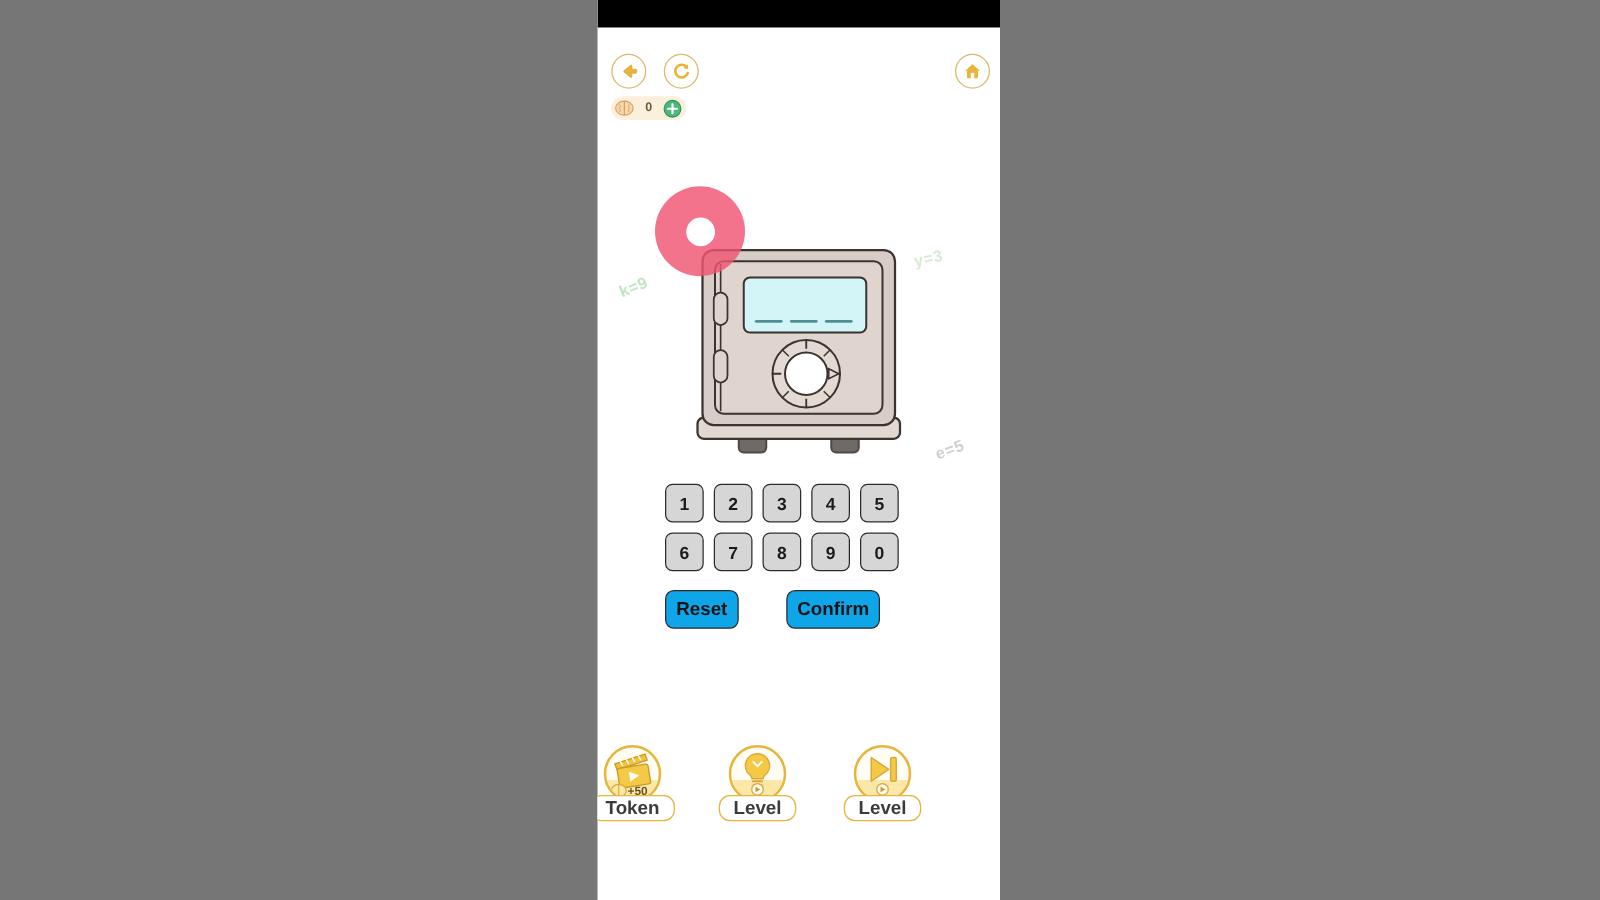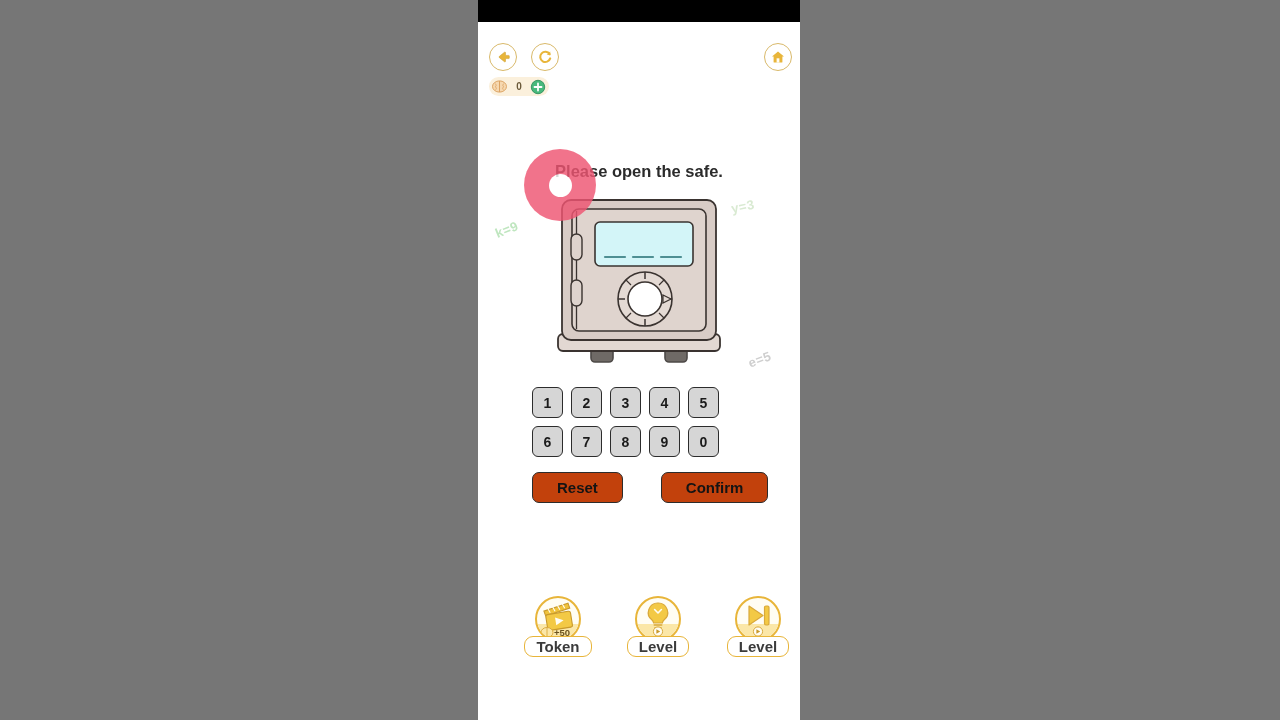--- a/index.html
+++ b/index.html
@@ -126,32 +126,32 @@
     border: 1.6px solid #2c2c2c;
     border-radius: 6px;
     display: flex; align-items: center; justify-content: center;
     font-size: 14px; font-weight: bold; color: #1b1b1b;
     cursor: pointer;
   }
 
   
   .actions { position: absolute; left: 54px; top: 368px; width: 214px; display: flex; gap: 38px; }
   .act-btn {
-    background: #c2410c;
+    background: #0ea5e9;
     border: 1.8px solid #2c2c2c;
     border-radius: 7px;
-    padding: 6px 24px;
+    padding: 6px 8px;
     font-size: 15px; font-weight: bold; color: #141414;
     cursor: pointer;
   }
 
   
   .tools {
     position: absolute; left: 0; bottom: 63px; width: 360px;
-    display: flex; justify-content: center; gap: 44px;
+    display: flex; gap: 44px;
   }
   .tool { width: 56px; display: flex; flex-direction: column; align-items: center; cursor: pointer; }
   .tool-circ {
     width: 46px; height: 46px; border-radius: 50%;
     border: 2px solid #e8b53a;
     background: #fffdf4;
     position: relative;
     overflow: hidden;
     display: flex; align-items: center; justify-content: center;
   }
@@ -219,21 +219,20 @@
         <svg class="plus-ico" viewBox="0 0 20 20">
           <circle cx="10" cy="10" r="8.4" fill="#49b97c" stroke="#2f8d5b" stroke-width="1.1"></circle>
           <path d="M10 5.6 V14.4 M5.6 10 H14.4" stroke="#ffffff" stroke-width="2.2" stroke-linecap="round"></path>
         </svg>
       </span>
     </div>
   </div>
 
   <div class="stage">
 
-    <div class="prompt">Please open the safe.</div>
 
     <div class="hint hint-k">k=9</div>
     <div class="hint hint-y">y=3</div>
     <div class="hint hint-e">e=5</div>
 
     <div class="safe-wrap">
       <svg width="180" height="180" viewBox="0 0 180 180">
 
         <rect x="42" y="152" width="22" height="16" rx="4" fill="#6f6a66" stroke="#4d4947" stroke-width="1.6"></rect>
         <rect x="116" y="152" width="22" height="16" rx="4" fill="#6f6a66" stroke="#4d4947" stroke-width="1.6"></rect>

